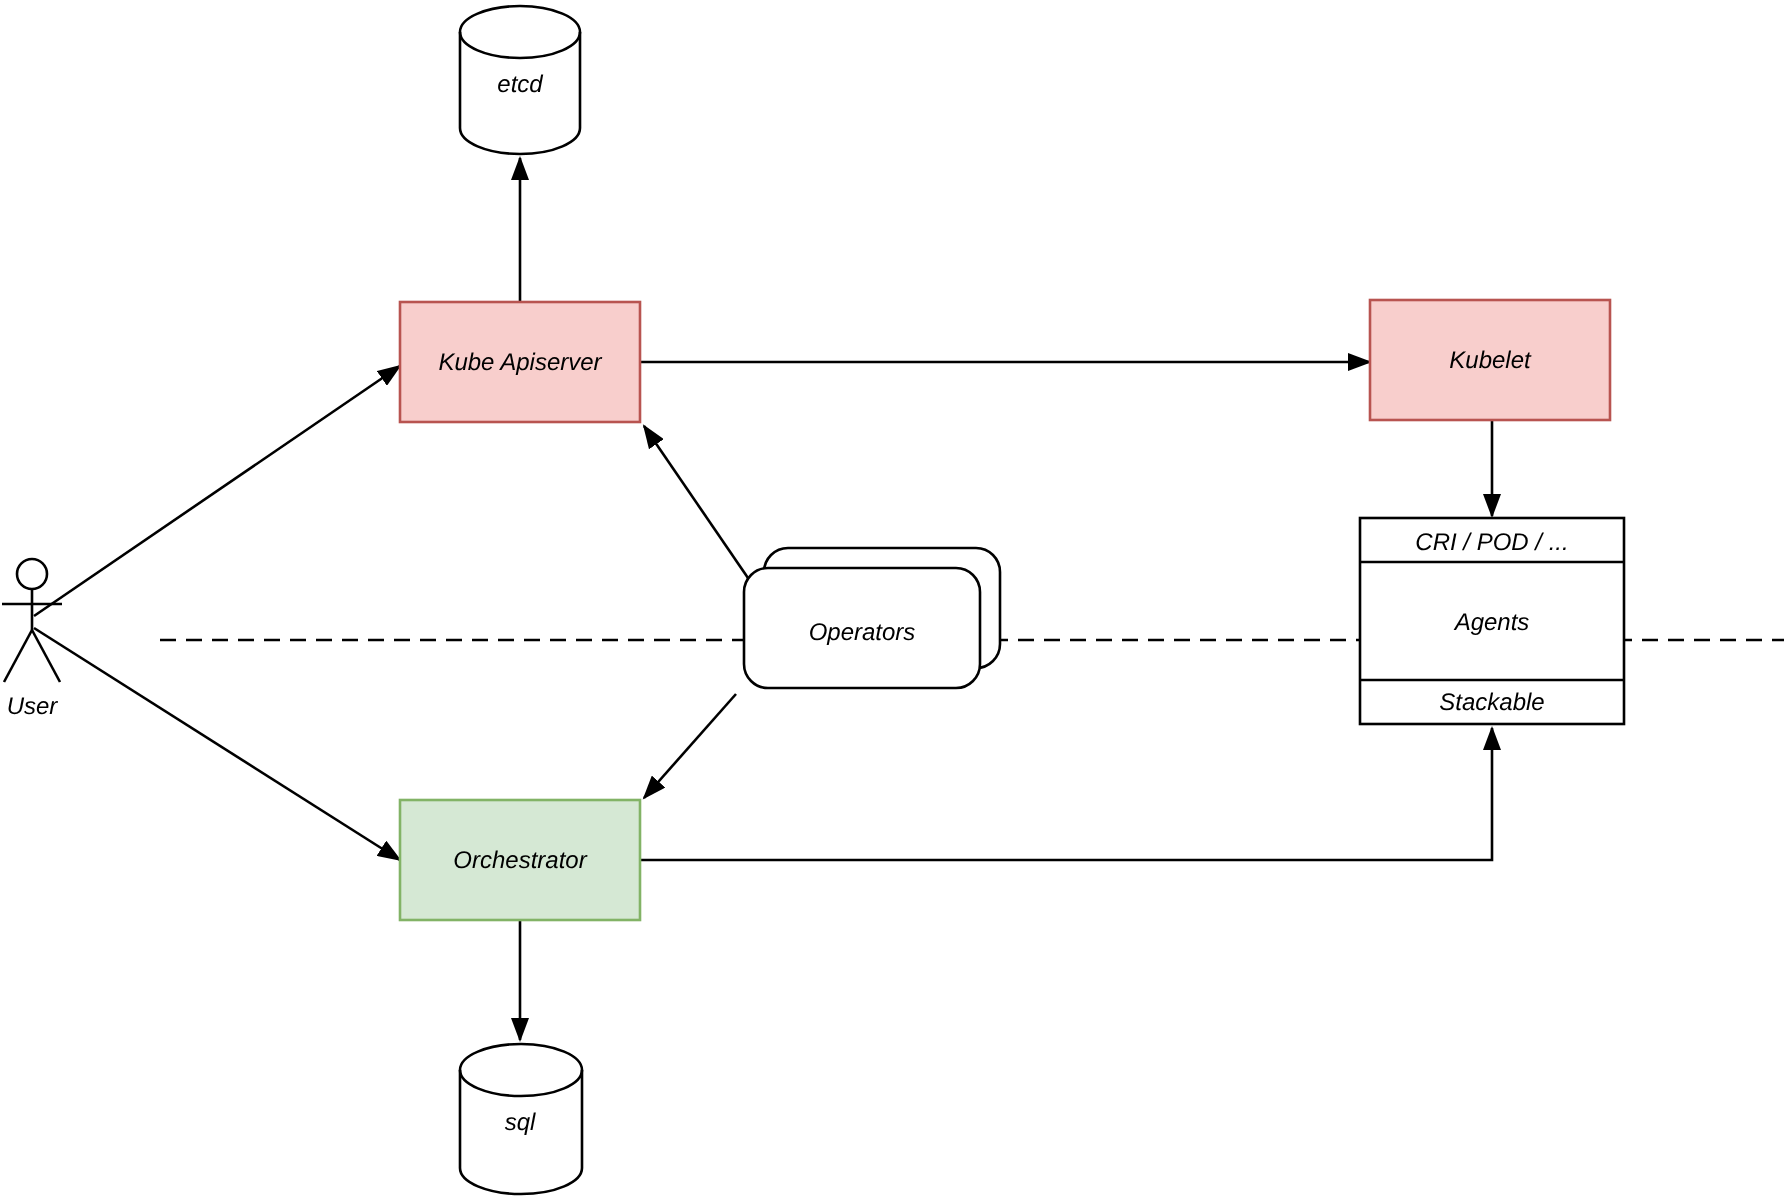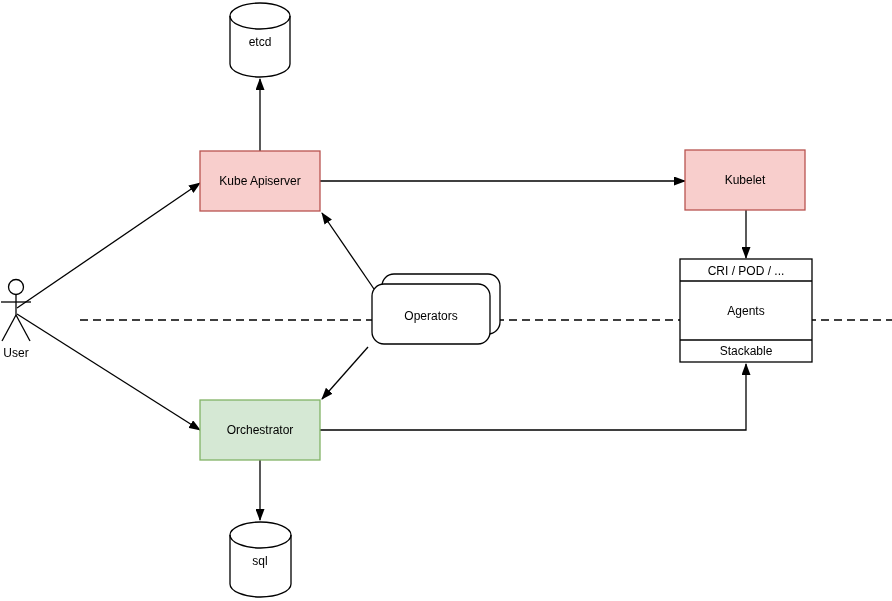--- a/index.html
+++ b/index.html
@@ -2,20 +2,21 @@
 <html><head>
 <meta charset="utf-8">
 <style>
   html, body { margin: 0; padding: 0; background: #ffffff; }
   .canvas {
     position: relative;
     width: 892px;
     height: 601px;
     background: #ffffff;
     overflow: hidden;
+    font-style: italic;
   }
   svg { display: block; }
   svg text {
     font-family: "Liberation Sans", sans-serif;
     font-size: 12px;
     fill: #000000;
   }
 </style>
 </head>
 <body>

